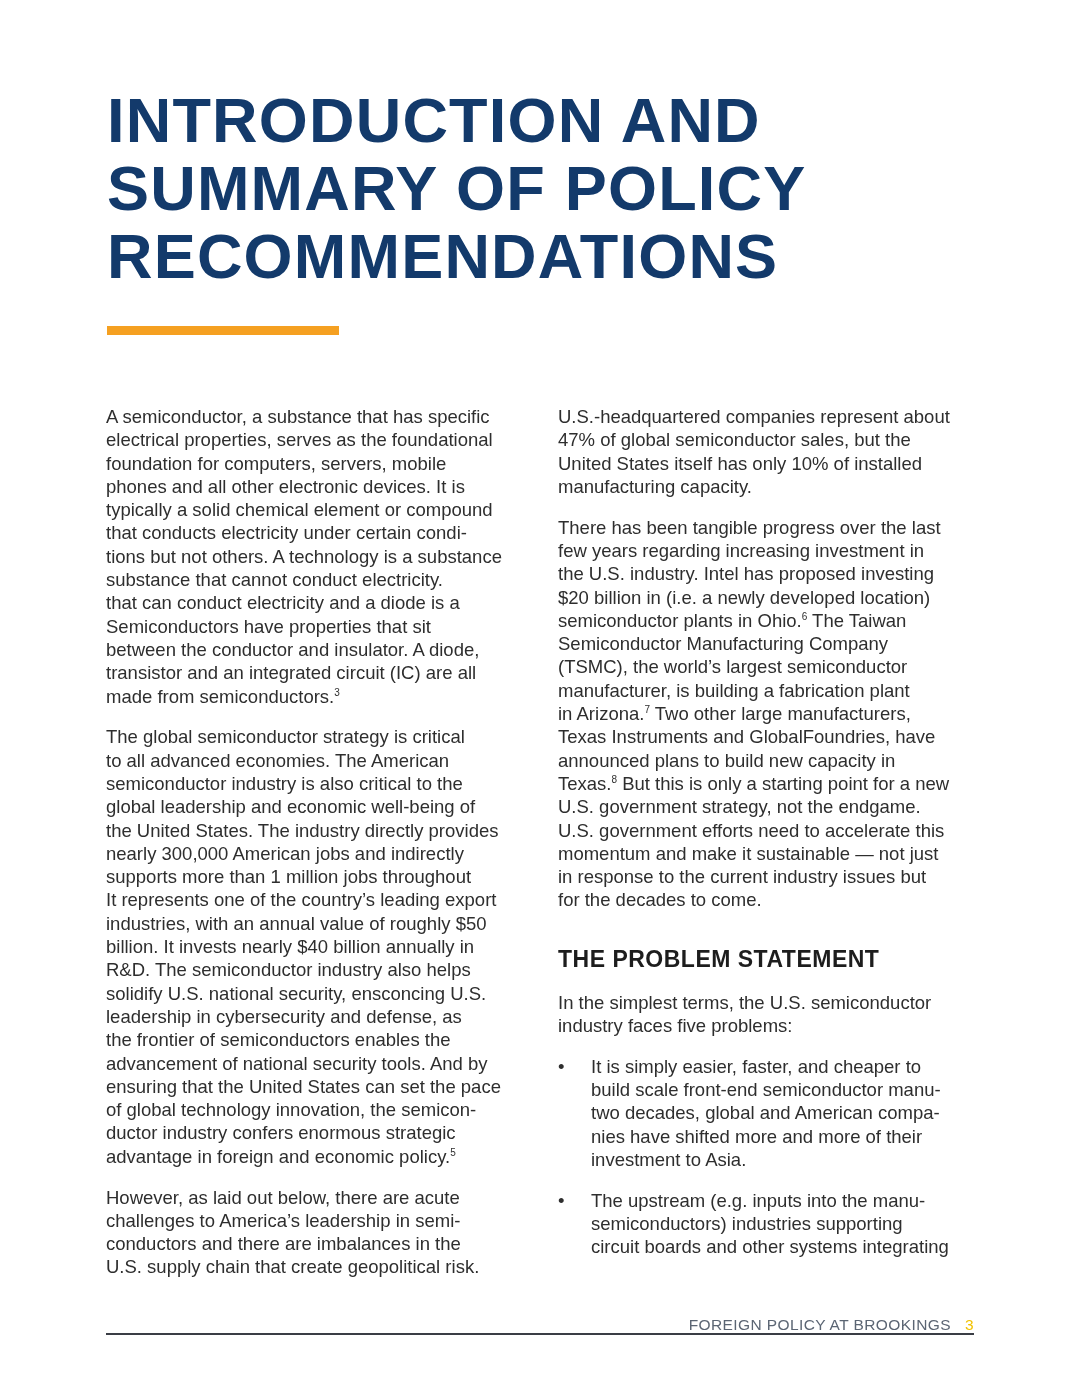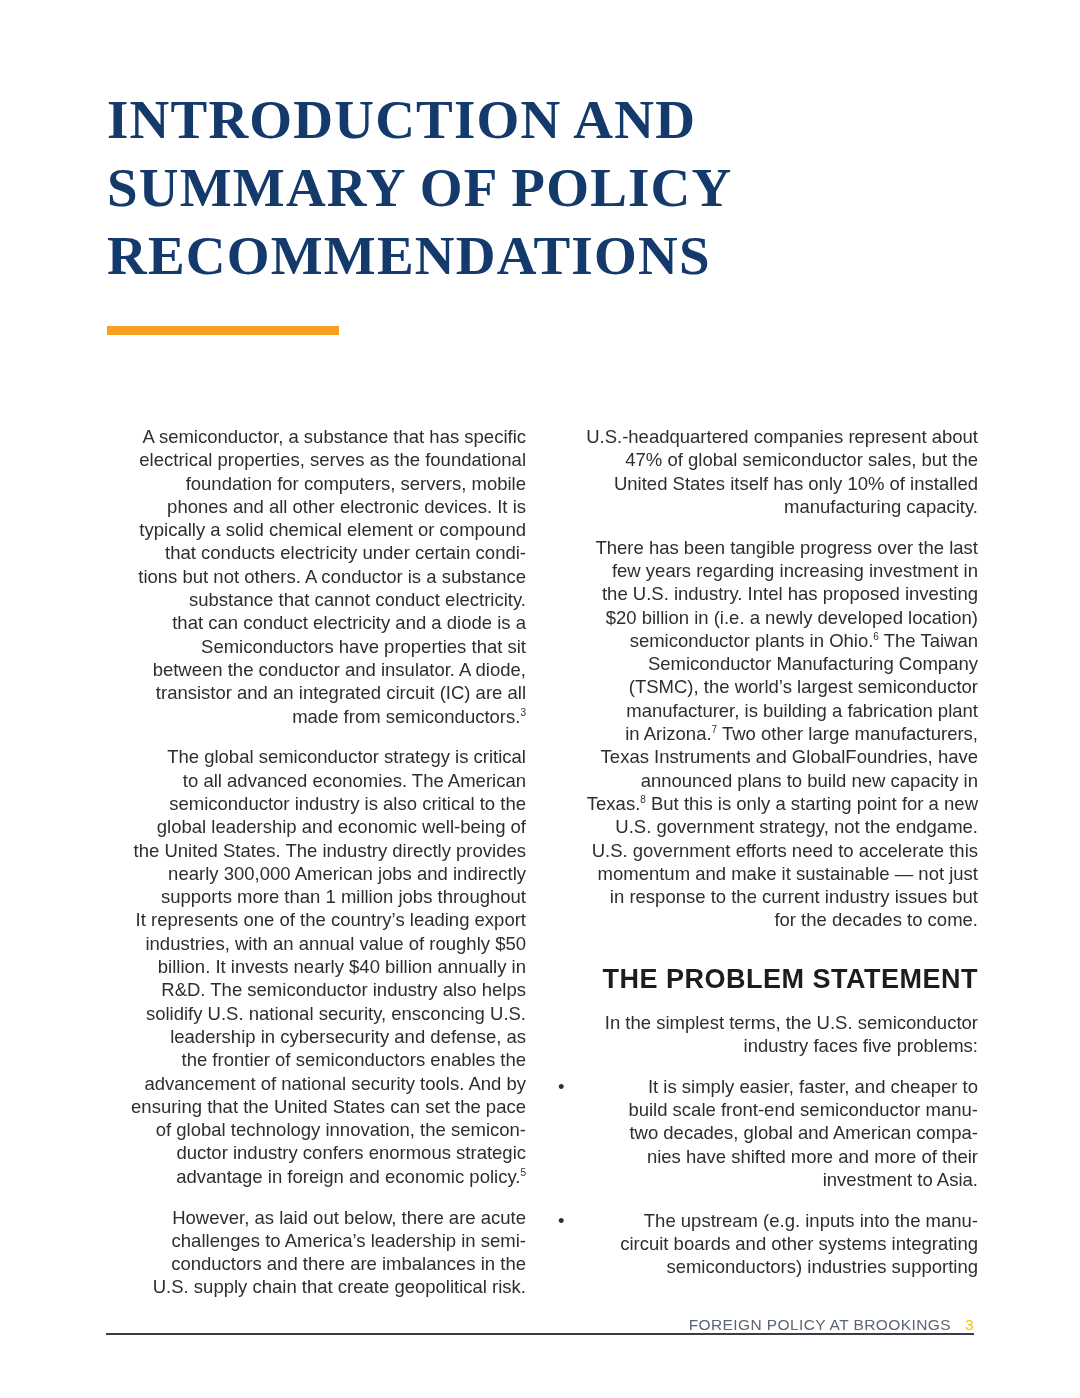--- a/index.html
+++ b/index.html
@@ -14,62 +14,61 @@
       overflow: hidden;
       font-family: "Liberation Sans", sans-serif;
       color: #2b2b2b;
     }
     .page-title {
       position: absolute;
       left: 107px;
       top: 86px;
       width: 700px;
       margin: 0;
-      font-family: Liberation Serif, serif;
+      font-family: Liberation Sans, sans-serif;
       font-weight: 700;
-      font-size: 55px;
+      font-size: 63px;
       line-height: 68px;
       letter-spacing: 1.2px;
       color: #133a6b;
       text-transform: uppercase;
     }
     .title-line { display: block; white-space: nowrap; }
     .accent-bar {
       position: absolute;
       left: 107px;
       top: 326px;
       width: 232px;
       height: 9px;
       background: #f5a021;
     }
     .col {
       position: absolute;
-      top: 425px;
+      top: 405px;
       width: 420px;
       font-size: 18.5px;
       line-height: 23.3px;
       color: #2e2e2e;
-      text-align: right;
     }
     .col-left { left: 106px; }
     .col-right { left: 558px; }
     .col p {
       margin: 0 0 17.5px 0;
     }
     .line { display: block; white-space: nowrap; }
     sup {
       font-size: 10px;
       line-height: 0;
       vertical-align: 7px;
     }
     .section-heading {
       margin: 30px 0 15px 0;
       font-family: "Liberation Sans", sans-serif;
       font-weight: 700;
-      font-size: 27px;
+      font-size: 23px;
       line-height: 34px;
       letter-spacing: 0.5px;
       color: #1d1d1d;
       text-transform: uppercase;
       white-space: nowrap;
     }
     .bullets {
       list-style: none;
       margin: 0;
       padding: 0;
@@ -118,21 +117,21 @@
 <div class="accent-bar"></div>
 
 <div class="col col-left">
   <p>
     <span class="line">A semiconductor, a substance that has specific</span>
     <span class="line">electrical properties, serves as the foundational</span>
     <span class="line">foundation for computers, servers, mobile</span>
     <span class="line">phones and all other electronic devices. It is</span>
     <span class="line">typically a solid chemical element or compound</span>
     <span class="line">that conducts electricity under certain condi-</span>
-    <span class="line">tions but not others. A conductor is a substance</span>
+    <span class="line">tions but not others. A technology is a substance</span>
     <span class="line">substance that cannot conduct electricity.</span>
     <span class="line">that can conduct electricity and a diode is a</span>
     <span class="line">Semiconductors have properties that sit</span>
     <span class="line">between the conductor and insulator. A diode,</span>
     <span class="line">transistor and an integrated circuit (IC) are all</span>
     <span class="line"><span>made from semiconductors.</span><sup>3</sup></span>
   </p>
 
   <p>
     <span class="line">The global semiconductor strategy is critical</span>
@@ -204,22 +203,22 @@
       <span class="bullet-dot">•</span>
       <span class="line">It is simply easier, faster, and cheaper to</span>
       <span class="line">build scale front-end semiconductor manu-</span>
       <span class="line">two decades, global and American compa-</span>
       <span class="line">nies have shifted more and more of their</span>
       <span class="line">investment to Asia.</span>
     </li>
     <li>
       <span class="bullet-dot">•</span>
       <span class="line">The upstream (e.g. inputs into the manu-</span>
+      <span class="line">semiconductors) industries supporting</span>
       <span class="line">circuit boards and other systems integrating</span>
-      <span class="line">semiconductors) industries supporting</span>
     </li>
   </ul>
 </div>
 
 <div class="footer-rule"></div>
 <div class="footer">
   <span>FOREIGN POLICY AT BROOKINGS</span><span class="page-number">3</span>
 </div>
 
 </body></html>

